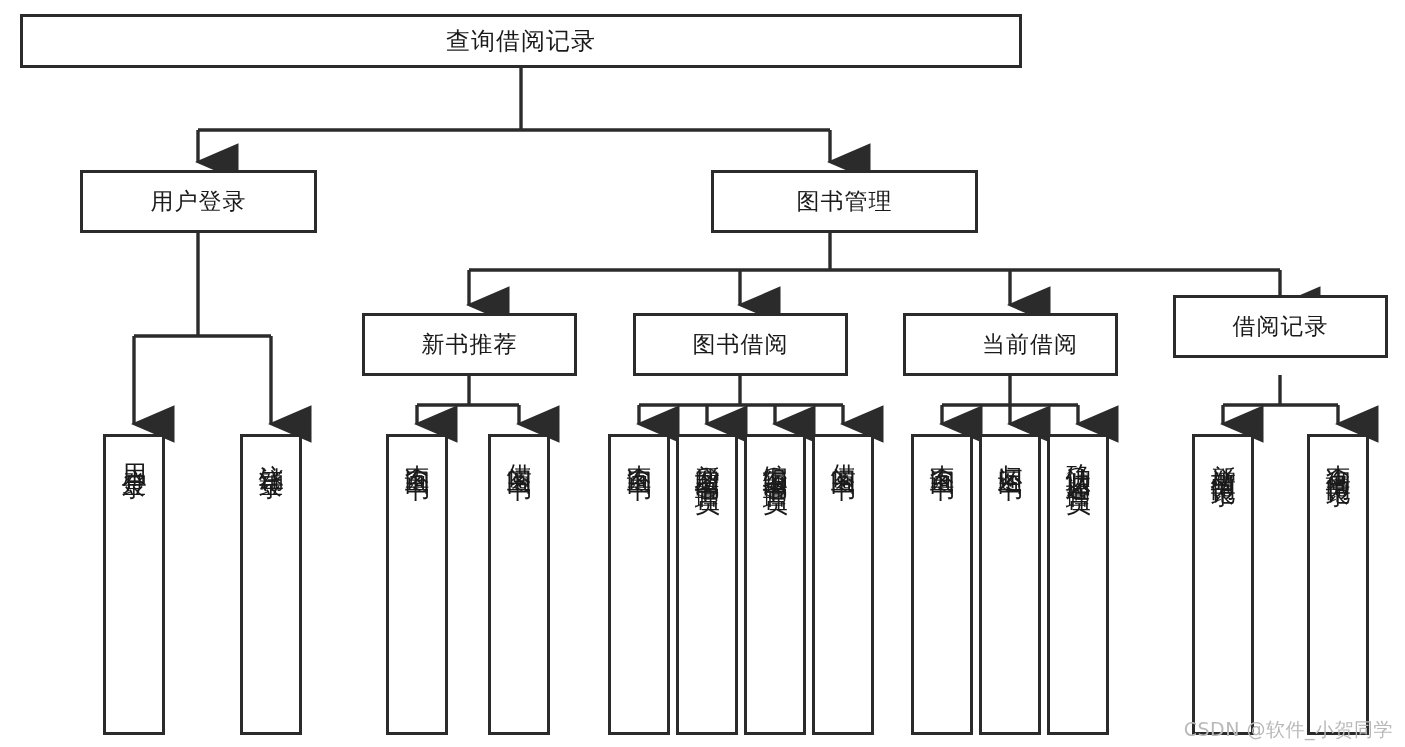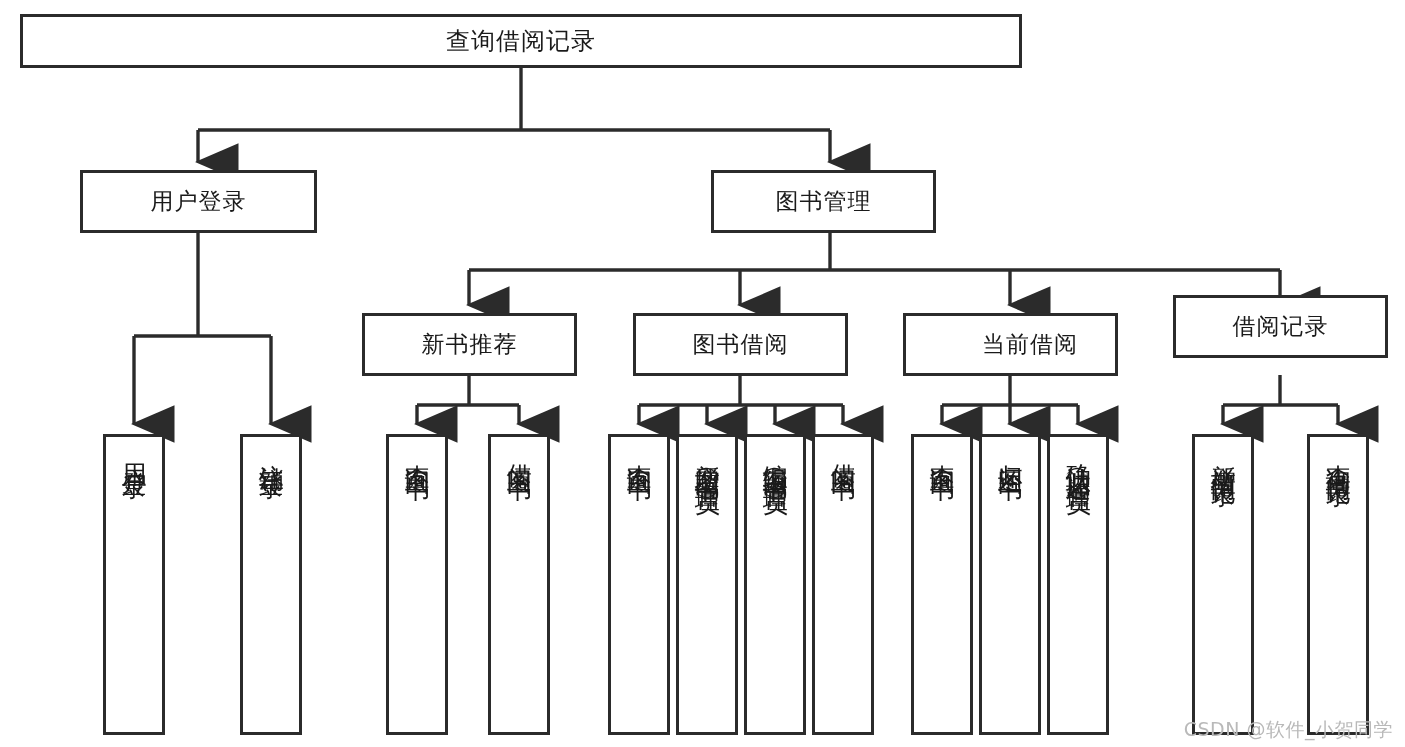--- a/index.html
+++ b/index.html
@@ -122,21 +122,21 @@
     </g>
   </svg>
 
   <div class="node node-h node-root" style="left:20px; top:14px; width:1002px; height:54px;">
     <span>查询借阅记录</span>
   </div>
 
   <div class="node node-h" style="left:80px; top:170px; width:237px; height:63px;">
     <span>用户登录</span>
   </div>
-  <div class="node node-h" style="left:711px; top:170px; width:225px; height:63px;">
+  <div class="node node-h" style="left:711px; top:170px; width:267px; height:63px;">
     <span>图书管理</span>
   </div>
 
   <div class="node node-h" style="left:633px; top:313px; width:215px; height:63px;">
     <span>图书借阅</span>
   </div>
   <div class="node node-h" style="left:362px; top:313px; width:215px; height:63px;">
     <span>新书推荐</span>
   </div>
   <div class="node node-h" style="left:903px; top:313px; width:215px; height:63px;padding-left:39px;">

